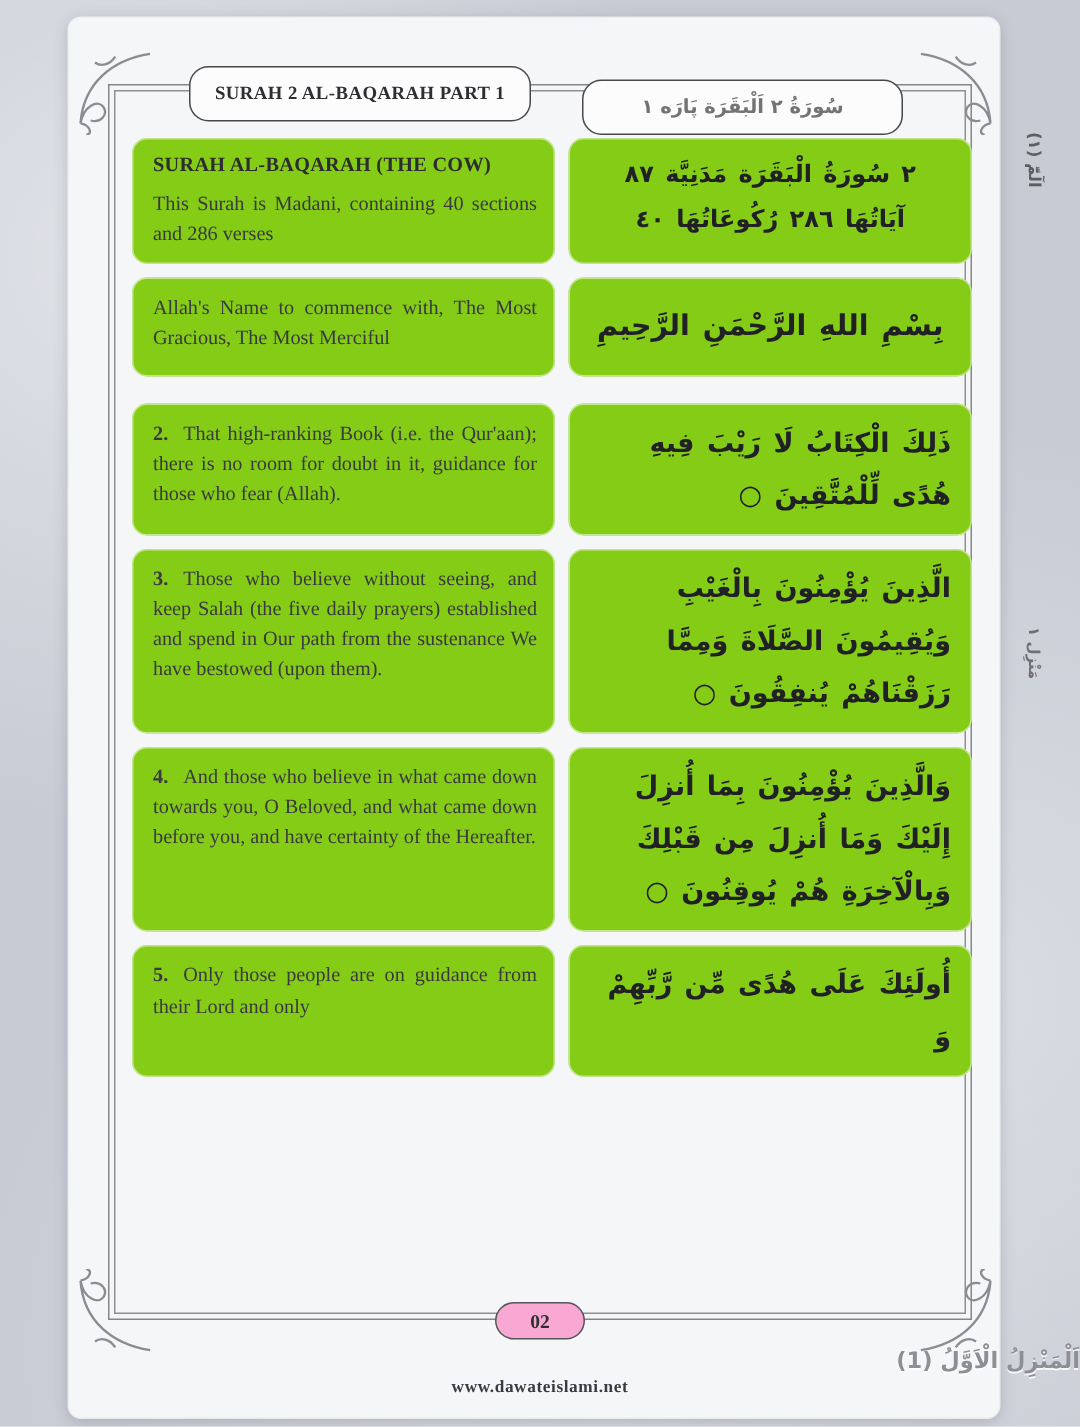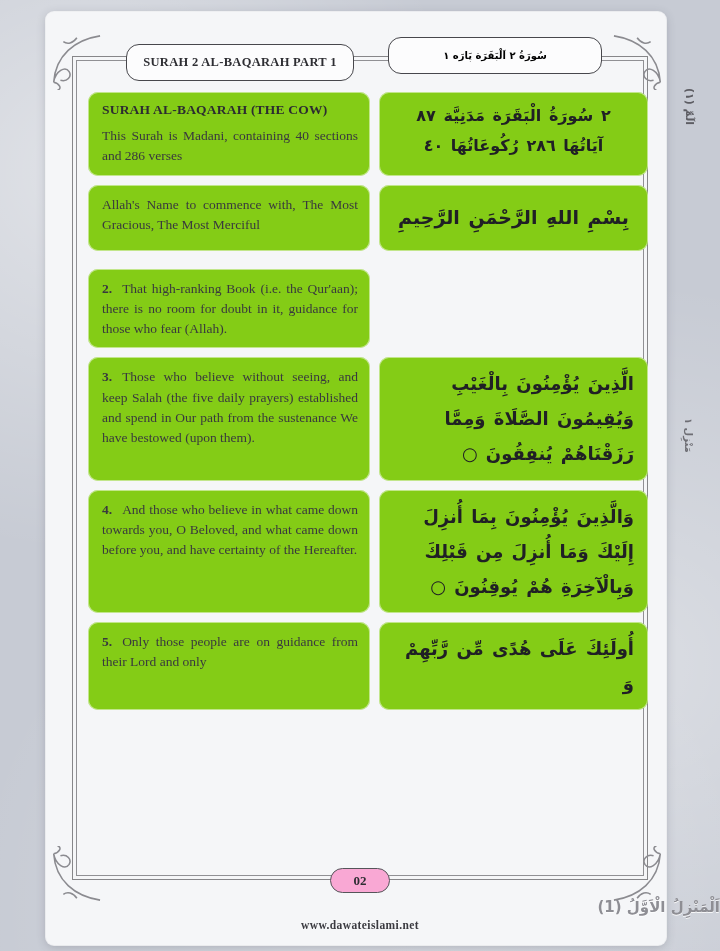--- a/index.html
+++ b/index.html
@@ -23,21 +23,21 @@
     position: absolute; left: 72px; top: 56px; width: 576px; height: 824px;
     border: 1px solid #868689;
   }
   .frame-inner { position: absolute; inset: 3px; border: 1px solid #909094; }
   .pill {
     position: absolute; height: 37px; background: #fcfcfd;
     border: 1.4px solid #47474c; border-radius: 13px;
     display: flex; align-items: center; justify-content: center; z-index: 5;
   }
   .pill-left { left: 126px; top: 44px; width: 228px; font-weight: bold; font-size: 12.5px; letter-spacing: 0.3px; color: #2e2e33; }
-  .pill-right { left: 388px; top: 37px; width: 214px; font-family: "DejaVu Sans", sans-serif; font-weight: bold; font-size: 10px; direction: rtl; color: #000000; }
+  .pill-right { left: 388px; top: 53px; width: 214px; font-family: "DejaVu Sans", sans-serif; font-weight: bold; font-size: 13px; direction: rtl; color: #737373; }
   .content {
     position: absolute; left: 88px; top: 92px; width: 560px;
     display: flex; flex-direction: column; gap: 9px; z-index: 2;
   }
   .row { display: flex; gap: 9px; align-items: stretch; }
   .cell { background: #84cc16; border-radius: 10px; box-shadow: inset 0 0 0 1px rgba(255,255,255,0.5); }
   .cell-en { width: 282px; padding: 10px 12px 9px 14px; color: #39393e; }
   .cell-en p { font-size: 13.5px; line-height: 1.5; text-align: justify; }
   .cell-en .vnum { font-weight: bold; margin-right: 10px; }
   .en-heading { font-weight: bold; font-size: 13.5px; letter-spacing: 0.2px; margin-bottom: 8px; color: #2c2c31; }
@@ -142,20 +142,23 @@
     </div>
   </div>
 
   <div class="row r3">
   </div>
 
   <div class="row r4">
     <div class="cell cell-en">
       <p><span class="vnum">2.</span><span>That high-ranking Book (i.e. the Qur'aan); there is no room for doubt in it, guidance for those who fear (Allah).</span></p>
     </div>
+    <div class="cell cell-ar">
+      <div>ذَلِكَ الْكِتَابُ لَا رَيْبَ فِيهِ هُدًى لِّلْمُتَّقِينَ ○</div>
+    </div>
   </div>
 
   <div class="row r5">
     <div class="cell cell-en">
       <p><span class="vnum">3.</span><span>Those who believe without seeing, and keep Salah (the five daily prayers) established and spend in Our path from the sustenance We have bestowed (upon them).</span></p>
     </div>
     <div class="cell cell-ar">
       <div>الَّذِينَ يُؤْمِنُونَ بِالْغَيْبِ وَيُقِيمُونَ الصَّلَاةَ وَمِمَّا رَزَقْنَاهُمْ يُنفِقُونَ ○</div>
     </div>
   </div>

